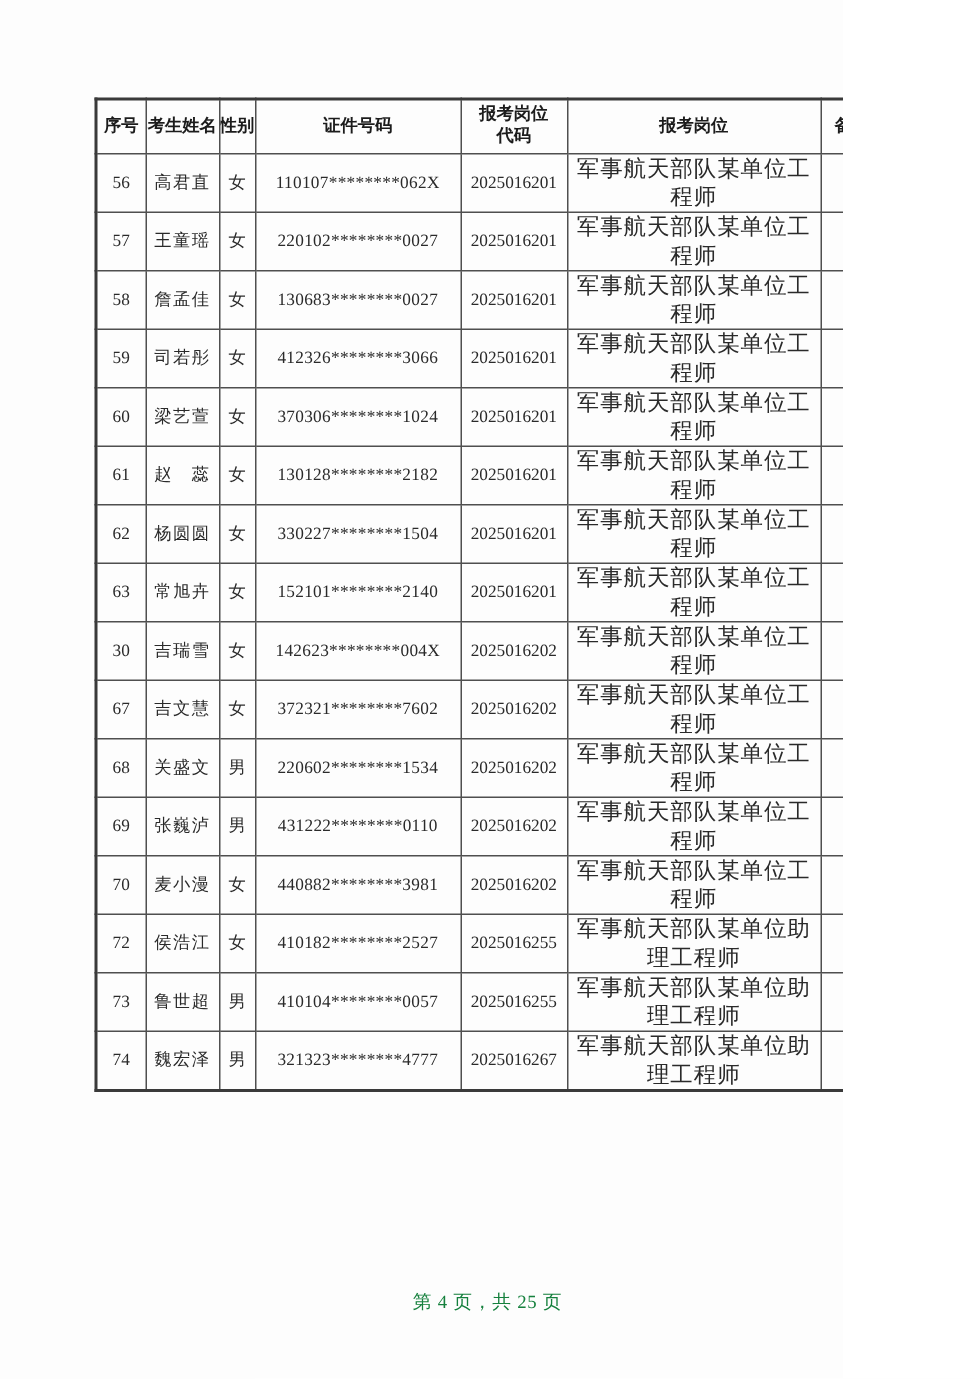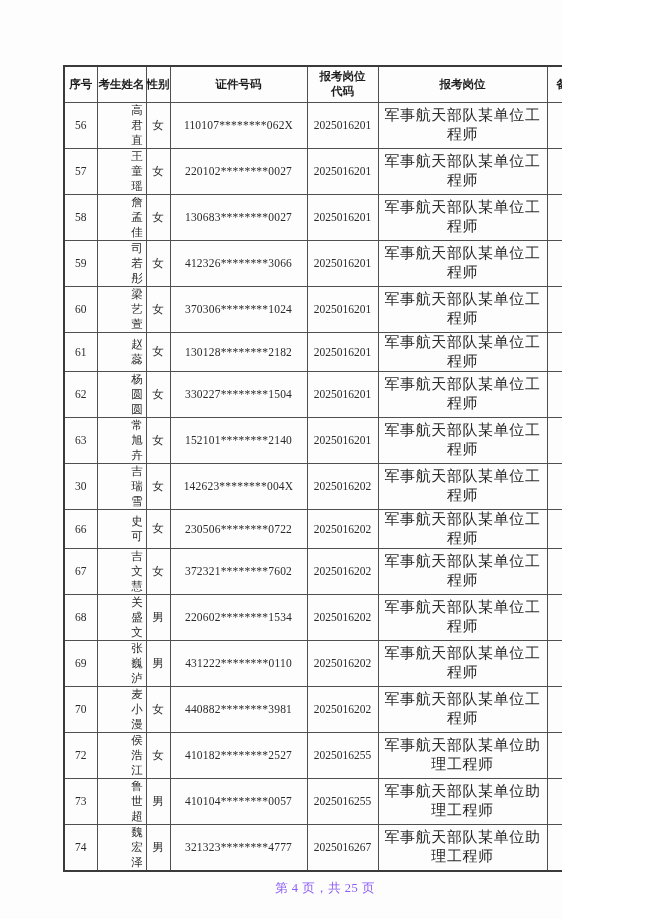--- a/index.html
+++ b/index.html
@@ -36,32 +36,32 @@
     font-weight:bold;
     font-size:11.5px;
     line-height:1.3;
     white-space:nowrap;
     color:#1c1c1c;
   }
   .roster td {
     font-size:11.5px;
     color:#2a2a2a;
   }
-  td.c-name { letter-spacing:1px;padding-left:32px; }
+  td.c-name { letter-spacing:1px; }
   td.c-id   { font-size:11.5px; letter-spacing:0.2px; }
   td.c-pos  { font-size:15px; letter-spacing:0.6px; }
   .hdr-line { display:block; }
   .footer {
     position:absolute;
-    top:880px; left:0;
+    top:860px; left:0;
     width:650px;
     text-align:center;
     font-size:12.5px;
     letter-spacing:0.5px;
-    color:#8b5cf6;
+    color:#15803d;
   }
 </style>
 </head>
 <body>
 
 <div class="page">
 
   <table class="roster">
     <colgroup>
       <col style="width:33px">
@@ -171,29 +171,20 @@
     <td class="c-no">30</td>
     <td class="c-name">吉瑞雪</td>
     <td class="c-gender">女</td>
     <td class="c-id">142623********004X</td>
     <td class="c-code">2025016202</td>
     <td class="c-pos">军事航天部队某单位工程师</td>
     <td class="c-remark"></td>
   </tr>
 
 
-  <tr>
-    <td class="c-no">66</td>
-    <td class="c-name">史　可</td>
-    <td class="c-gender">女</td>
-    <td class="c-id">230506********0722</td>
-    <td class="c-code">2025016202</td>
-    <td class="c-pos">军事航天部队某单位工程师</td>
-    <td class="c-remark"></td>
-  </tr>
 
   <tr>
     <td class="c-no">67</td>
     <td class="c-name">吉文慧</td>
     <td class="c-gender">女</td>
     <td class="c-id">372321********7602</td>
     <td class="c-code">2025016202</td>
     <td class="c-pos">军事航天部队某单位工程师</td>
     <td class="c-remark"></td>
   </tr>

